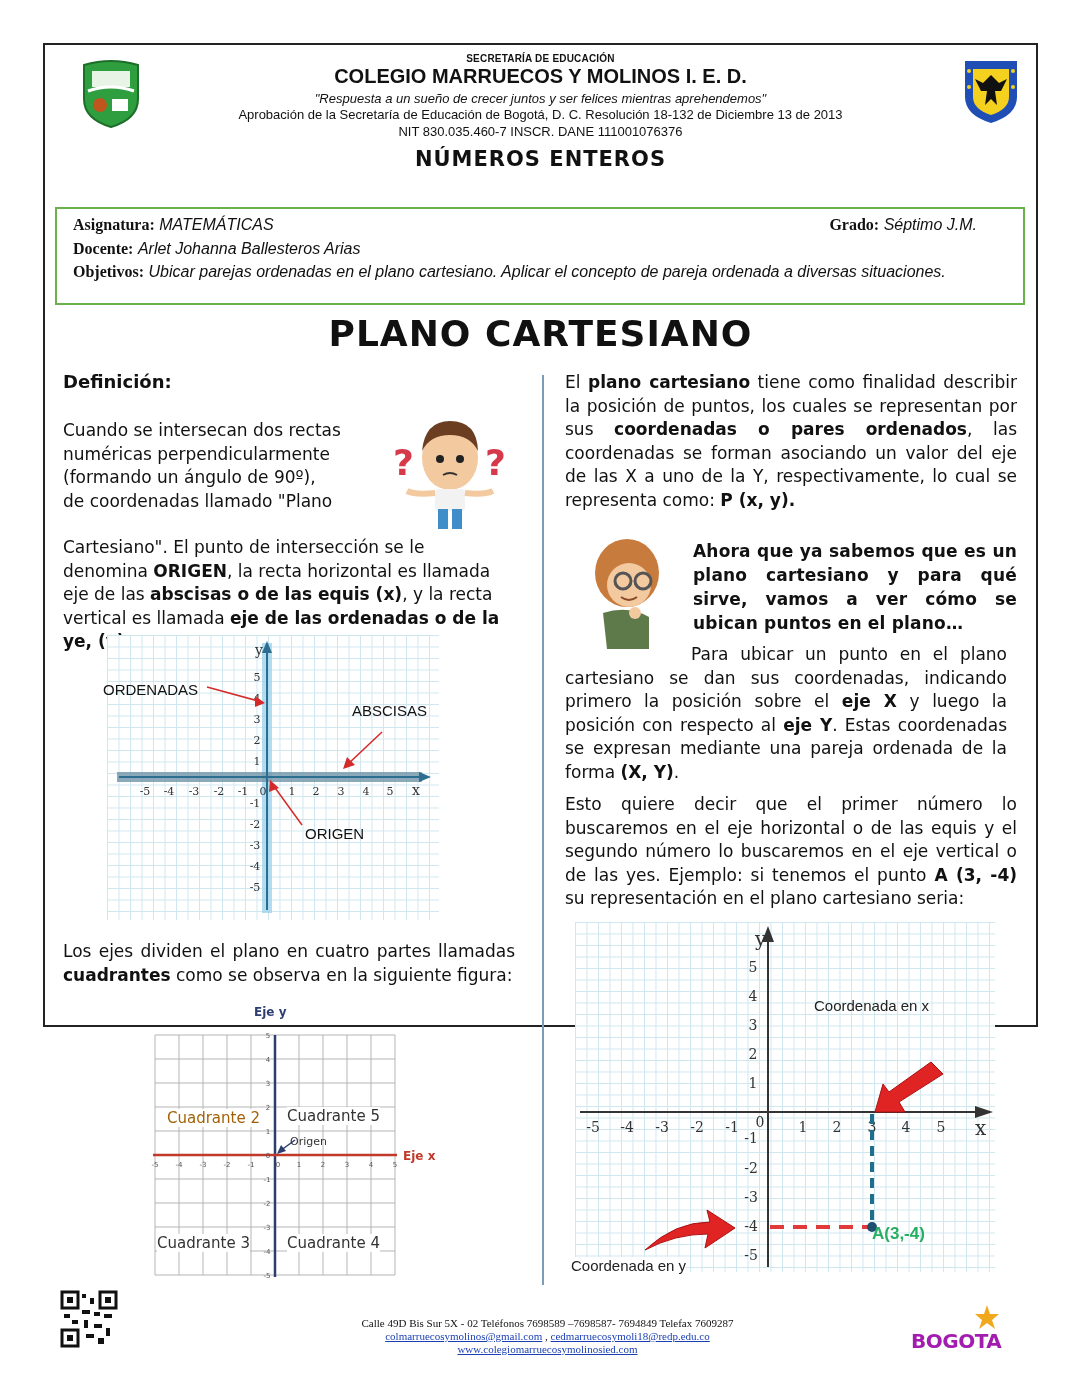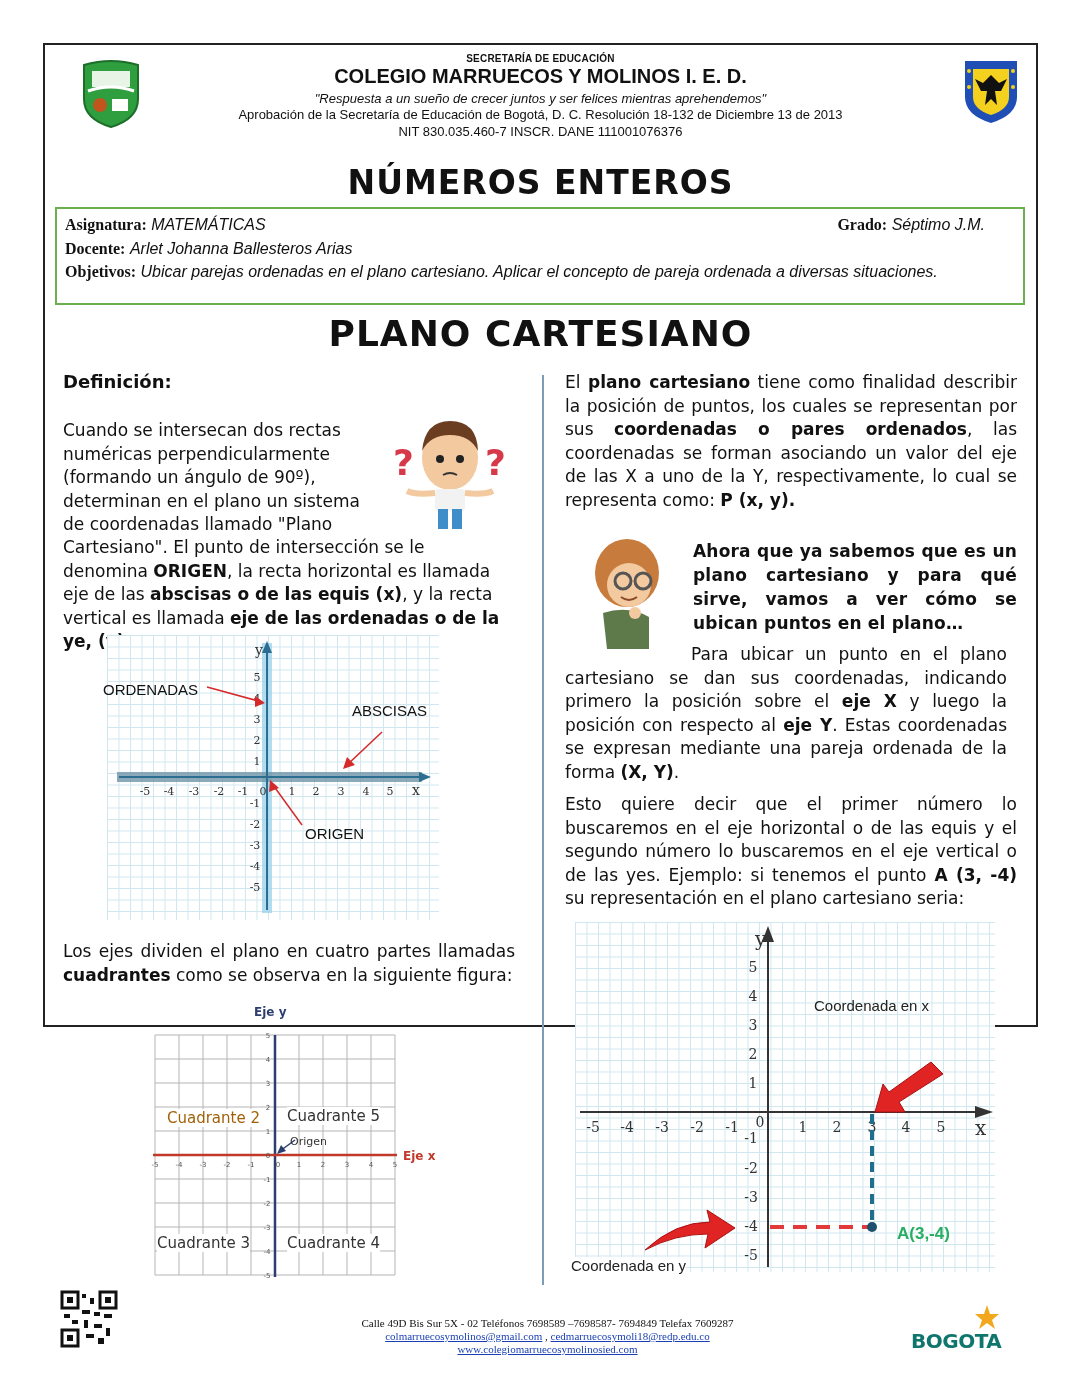--- a/index.html
+++ b/index.html
@@ -10,21 +10,21 @@
 
   
   .hdr-small { left: 0; right: 0; top: 8px; text-align: center; font: bold 10px "Liberation Sans", sans-serif; letter-spacing: .2px; }
   .hdr-title { left: 0; right: 0; top: 20px; text-align: center; font: bold 20px "Liberation Sans", sans-serif; }
   .hdr-motto { left: 0; right: 0; top: 46px; text-align: center; font: italic 13px "Liberation Sans", sans-serif; }
   .hdr-line { left: 0; right: 0; text-align: center; font: 13px "Liberation Sans", sans-serif; }
   .logo { width: 62px; height: 70px; }
 
   .h1 { left: 0; right: 0; text-align: center; font-family: "DejaVu Sans", sans-serif; font-weight: bold; color: #111; }
 
-  .infobox { left: 10px; top: 162px; width: 970px; height: 98px; border: 2px solid #6ab04c; padding: 4px 8px; font: 16px "Liberation Sans", sans-serif; line-height: 23.5px; }
+  .infobox { left: 10px; top: 162px; width: 970px; height: 98px; border: 2px solid #6ab04c; padding: 4px 16px; font: 16px "Liberation Sans", sans-serif; line-height: 23.5px; }
   .infobox .lbl { font-family: "Liberation Serif", serif; font-weight: bold; }
   .infobox i { font-style: italic; }
 
   .txt { font: 17px "DejaVu Sans", sans-serif; line-height: 23.5px; }
   .justify { text-align: justify; }
   b { font-weight: bold; }
   .comic { font: bold 17px "DejaVu Sans", sans-serif; line-height: 24px; text-align: justify; letter-spacing: .2px; }
 
   .divider { left: 497px; top: 330px; width: 2px; height: 910px; background: #7d9cb5; }
 
@@ -58,21 +58,21 @@
   <svg class="abs" style="left:917px;top:12px;width:58px;height:68px" viewBox="0 0 58 68">
     <path d="M3 4 L55 4 L55 40 Q55 58 29 66 Q3 58 3 40 Z" fill="#1f4fb5"></path>
     <path d="M11 12 L47 12 L47 40 Q47 52 29 58 Q11 52 11 40 Z" fill="#f5d11f"></path>
     <path d="M29 18 L37 26 L45 22 L39 34 L33 34 L35 48 L29 42 L23 48 L25 34 L19 34 L13 22 L21 26 Z" fill="#111"></path>
     <circle cx="7" cy="14" r="2" fill="#f5d11f"></circle>
       <circle cx="51" cy="14" r="2" fill="#f5d11f"></circle>
     <circle cx="7" cy="30" r="2" fill="#f5d11f"></circle>
       <circle cx="51" cy="30" r="2" fill="#f5d11f"></circle>
   </svg>
 
-  <div class="abs h1" style="top:118px;font-size:33px;letter-spacing:1px">NÚMEROS ENTEROS</div>
+  <div class="abs h1" style="top:102px;font-size:21px;letter-spacing:1px">NÚMEROS ENTEROS</div>
 
   <div class="abs infobox">
     <div style="display:flex;justify-content:space-between">
       <div><span class="lbl">Asignatura:</span> <i>MATEMÁTICAS</i></div>
       <div style="padding-right:30px"><span class="lbl">Grado:</span> <i>Séptimo J.M.</i></div>
     </div>
     <div><span class="lbl">Docente:</span> <i>Arlet Johanna Ballesteros Arias</i></div>
     <div class="justify"><span class="lbl">Objetivos:</span> <i>Ubicar parejas ordenadas en el plano cartesiano. Aplicar el concepto de pareja ordenada a diversas situaciones.</i></div>
   </div>
 
@@ -81,21 +81,20 @@
   <div class="abs divider"></div>
 
   <div class="abs" style="left:18px;top:326px;font:bold 18px 'DejaVu Sans',sans-serif">
     <span>Definición</span><span>:</span>
   </div>
 
   <div class="abs txt" style="left:18px;top:374px;width:320px">
     <div>Cuando se intersecan dos rectas</div>
     <div>numéricas perpendicularmente</div>
     <div>(formando un ángulo de 90º),</div>
-    <div>determinan en el plano un sistema</div>
     <div>de coordenadas llamado "Plano</div>
   </div>
 
   <svg class="abs" style="left:340px;top:368px;width:130px;height:120px" viewBox="0 0 130 120">
     <text x="8" y="62" font-size="36" font-weight="bold" fill="#d63a4a" font-family="DejaVu Sans, sans-serif">?</text>
     <text x="100" y="62" font-size="36" font-weight="bold" fill="#d63a4a" font-family="DejaVu Sans, sans-serif">?</text>
     <ellipse cx="65" cy="45" rx="28" ry="32" fill="#f3c9a0"></ellipse>
     <path d="M37 38 Q40 8 65 8 Q92 8 93 38 Q85 22 65 22 Q45 22 37 38 Z" fill="#6b3e22"></path>
     <circle cx="55" cy="46" r="4" fill="#222"></circle>
       <circle cx="75" cy="46" r="4" fill="#222"></circle>
@@ -277,21 +276,21 @@
       <text x="180" y="24" font-family="DejaVu Serif, serif" font-size="20" fill="#333">y</text>
       <text x="400" y="213" font-family="DejaVu Serif, serif" font-size="20" fill="#333">x</text>
       <line x1="297" y1="192" x2="297" y2="305" stroke="#1f6e8c" stroke-width="4" stroke-dasharray="10,6"></line>
       <line x1="195" y1="305" x2="295" y2="305" stroke="#e03a3a" stroke-width="4" stroke-dasharray="14,9"></line>
       <circle cx="297" cy="305" r="5" fill="#1f4f6e"></circle>
       <path d="M356 140 L368 152 L324 180 L330 190 L300 190 L308 162 L314 170 Z" fill="#e02424" stroke="#a11" stroke-width="1"></path>
       <path d="M70 328 Q100 300 135 300 L132 288 L160 306 L130 326 L133 312 Q100 312 70 328 Z" fill="#e02424" stroke="#a11" stroke-width="1"></path>
     </svg>
     <div class="abs" style="left:239px;top:75px;font:15px 'Liberation Sans',sans-serif;color:#222">Coordenada en x</div>
     <div class="abs" style="left:-4px;top:335px;font:15px 'Liberation Sans',sans-serif;color:#222;background:#fff">Coordenada en y</div>
-    <div class="abs" style="left:322px;top:302px;font:bold 17px 'Liberation Sans',sans-serif;color:#27ae60">A(3,-4)</div>
+    <div class="abs" style="left:297px;top:302px;font:bold 17px 'Liberation Sans',sans-serif;color:#27ae60">A(3,-4)</div>
   </div>
 
   <svg class="abs" style="left:15px;top:1245px;width:58px;height:58px" viewBox="0 0 58 58">
     <rect x="2" y="2" width="16" height="16" fill="none" stroke="#111" stroke-width="3"></rect>
       <rect x="7" y="7" width="6" height="6" fill="#111"></rect>
     <rect x="40" y="2" width="16" height="16" fill="none" stroke="#111" stroke-width="3"></rect>
       <rect x="45" y="7" width="6" height="6" fill="#111"></rect>
     <rect x="2" y="40" width="16" height="16" fill="none" stroke="#111" stroke-width="3"></rect>
       <rect x="7" y="45" width="6" height="6" fill="#111"></rect>
     <rect x="22" y="4" width="4" height="4" fill="#111"></rect>
@@ -311,15 +310,15 @@
   <div class="abs footer">
     <div>Calle 49D Bis Sur 5X  - 02 Teléfonos 7698589 –7698587- 7694849 Telefax 7609287</div>
     <div><a>colmarruecosymolinos@gmail.com</a><span> , </span><a>cedmarruecosymoli18@redp.edu.co</a></div>
     <div><a>www.colegiomarruecosymolinosied.com</a></div>
   </div>
 
   <div class="abs" style="left:866px;top:1260px;width:100px;height:48px">
     <svg class="abs" style="left:60px;top:0;width:30px;height:26px" viewBox="0 0 30 26">
       <polygon points="16,0 19,9 28,9 21,15 24,24 16,18 8,24 11,15 4,9 13,9" fill="#f2a81d"></polygon>
     </svg>
-    <div class="abs" style="left:0;top:24px;font:bold 20px 'DejaVu Sans',sans-serif;color:#0f766e;letter-spacing:-.5px">BOGOTA</div>
+    <div class="abs" style="left:0;top:24px;font:bold 20px 'DejaVu Sans',sans-serif;color:#a21caf;letter-spacing:-.5px">BOGOTA</div>
   </div>
 </div>
 
 </body></html>

